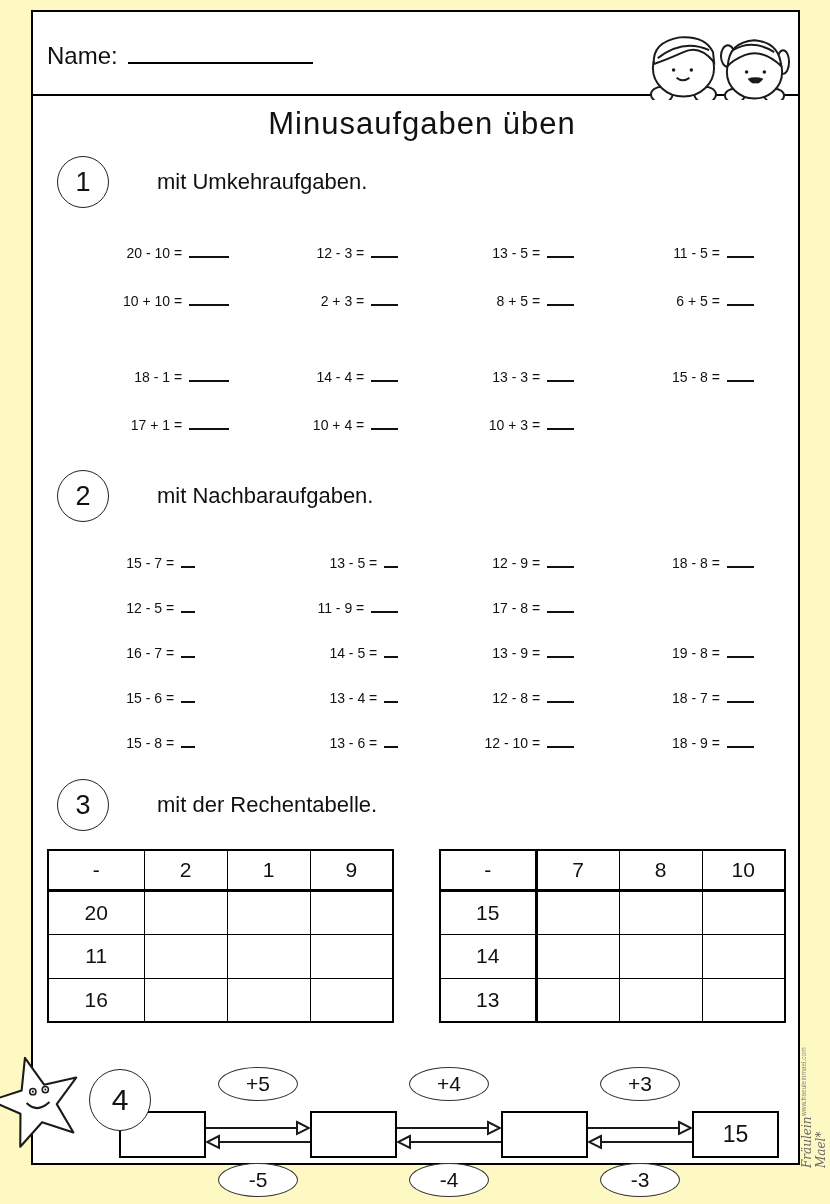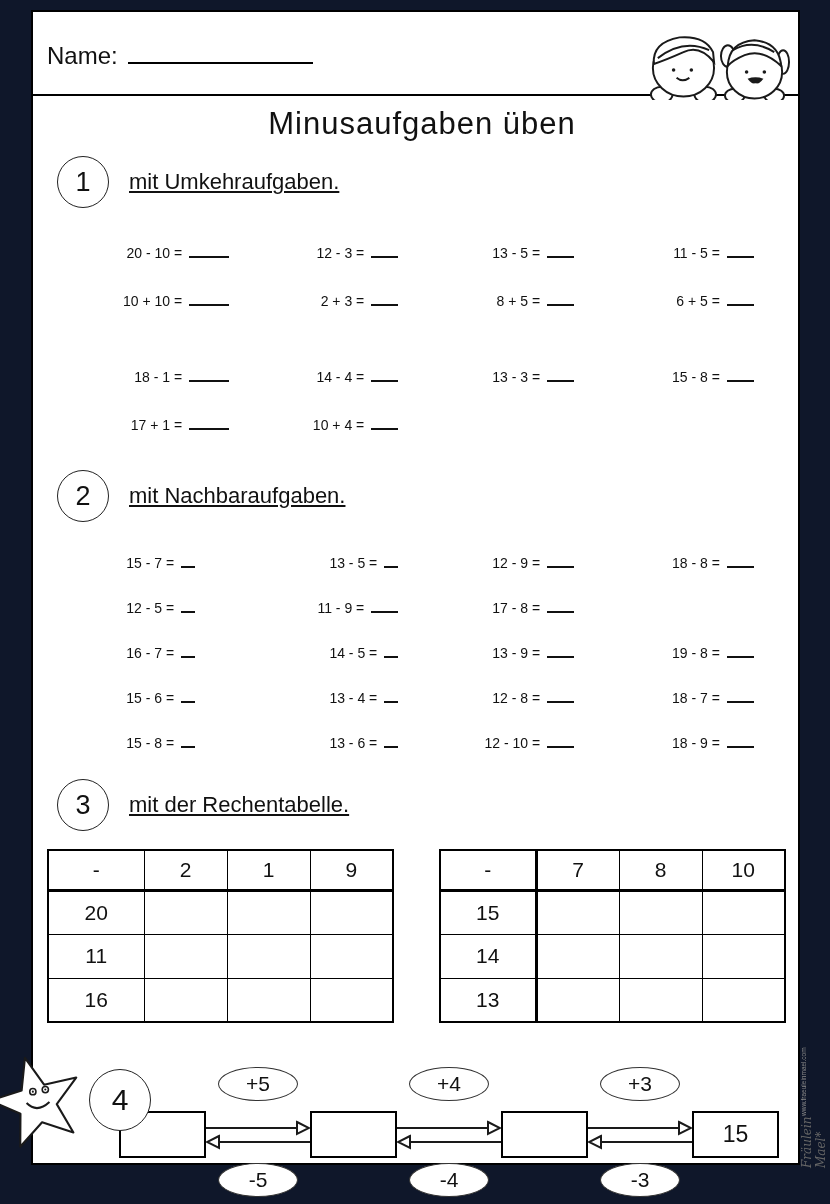--- a/index.html
+++ b/index.html
@@ -1,18 +1,18 @@
 <!DOCTYPE html>
 <html><head>
 <meta charset="utf-8">
 <style>
   * { margin:0; padding:0; box-sizing:border-box; }
   html,body { background:#fff; }
   .page {
-    position:relative; width:830px; height:1204px; background:#0f172a;
+    position:relative; width:830px; height:1204px; background:#fef9c3;
     overflow:hidden; font-family:"Liberation Sans", sans-serif; color:#111;
   }
   .frame {
     position:absolute; left:31px; top:10px; width:769px; height:1155px;
     border:2.5px solid #000; background:#fff;
   }
   
   .name-row {
     position:relative; height:84px; border-bottom:2.5px solid #000;
     padding:30px 0 0 14px; font-size:24px;
@@ -24,21 +24,21 @@
   .kids { position:absolute; right:6px; bottom:-6px; width:148px; height:70px; z-index:3; }
   
   .title { text-align:center; font-size:31px; margin-top:10px; letter-spacing:1px;padding-left:13px; }
   
   .sec-head { display:flex; align-items:center; margin-left:24px; }
   .badge {
     width:52px; height:52px; border:1.5px solid #222; border-radius:50%;
     display:flex; align-items:center; justify-content:center;
     font-size:27px; background:#fff; flex:0 0 auto;
   }
-  .sec-label { font-size:22px; margin-left:20px;text-decoration:underline; }
+  .sec-label { font-size:22px; margin-left:48px; }
   
   .prob-row { display:grid; grid-template-columns:28% 25.5% 23% 23.5%; }
   .s1 .prob-row { height:48px; align-items:center; }
   .s2 .prob-row { height:45px; align-items:center; }
   .prob { display:flex; justify-content:flex-end; align-items:baseline; font-size:14px; padding-right:44px; }
   .s1 .prob-row .prob:first-child { padding-right:18px; }
   .s2 .prob-row .prob:first-child { padding-right:52px; }
   .blank { display:inline-block; border-bottom:2px solid #111; height:14px; margin-left:7px; vertical-align:-3px; }
   .bl-l { width:40px; } .bl-m { width:27px; } .bl-s { width:14px; }
   .group-gap { height:28px; }
@@ -181,20 +181,24 @@
       </div>
       <div class="prob-row">
         <div class="prob">
             <span>17 + 1 =</span>
             <span class="blank bl-l"></span>
           </div>
         <div class="prob">
             <span>10 + 4 =</span>
             <span class="blank bl-m"></span>
           </div>
+        <div class="prob">
+            <span>10 + 3 =</span>
+            <span class="blank bl-m"></span>
+          </div>
       </div>
     </div>
 
     <div class="sec-head" style="margin-top:22px;">
       <div class="badge">
           <span>2</span>
         </div>
       <span class="sec-label">mit Nachbaraufgaben.</span>
     </div>
     <div class="s2" style="margin-top:18px;text-align:center;">

